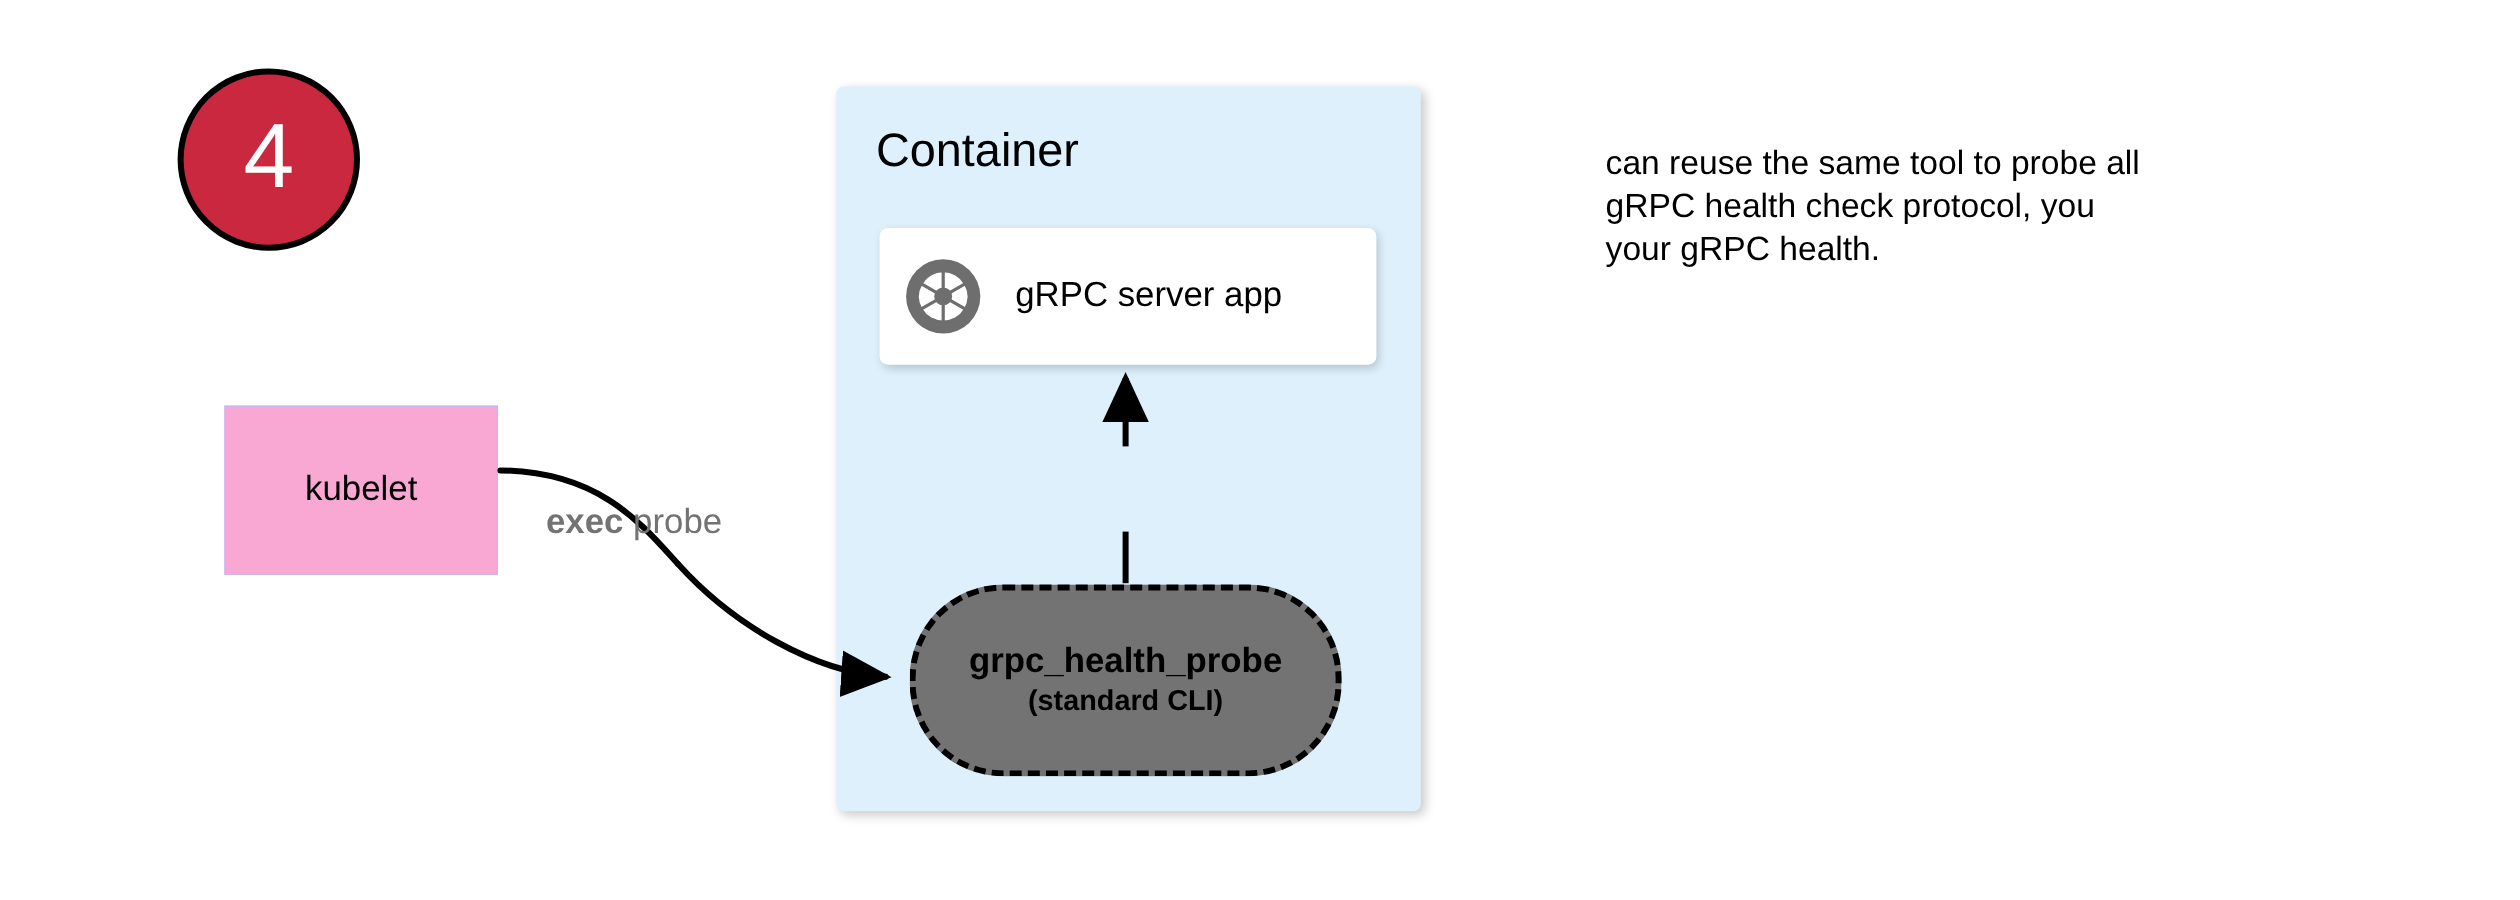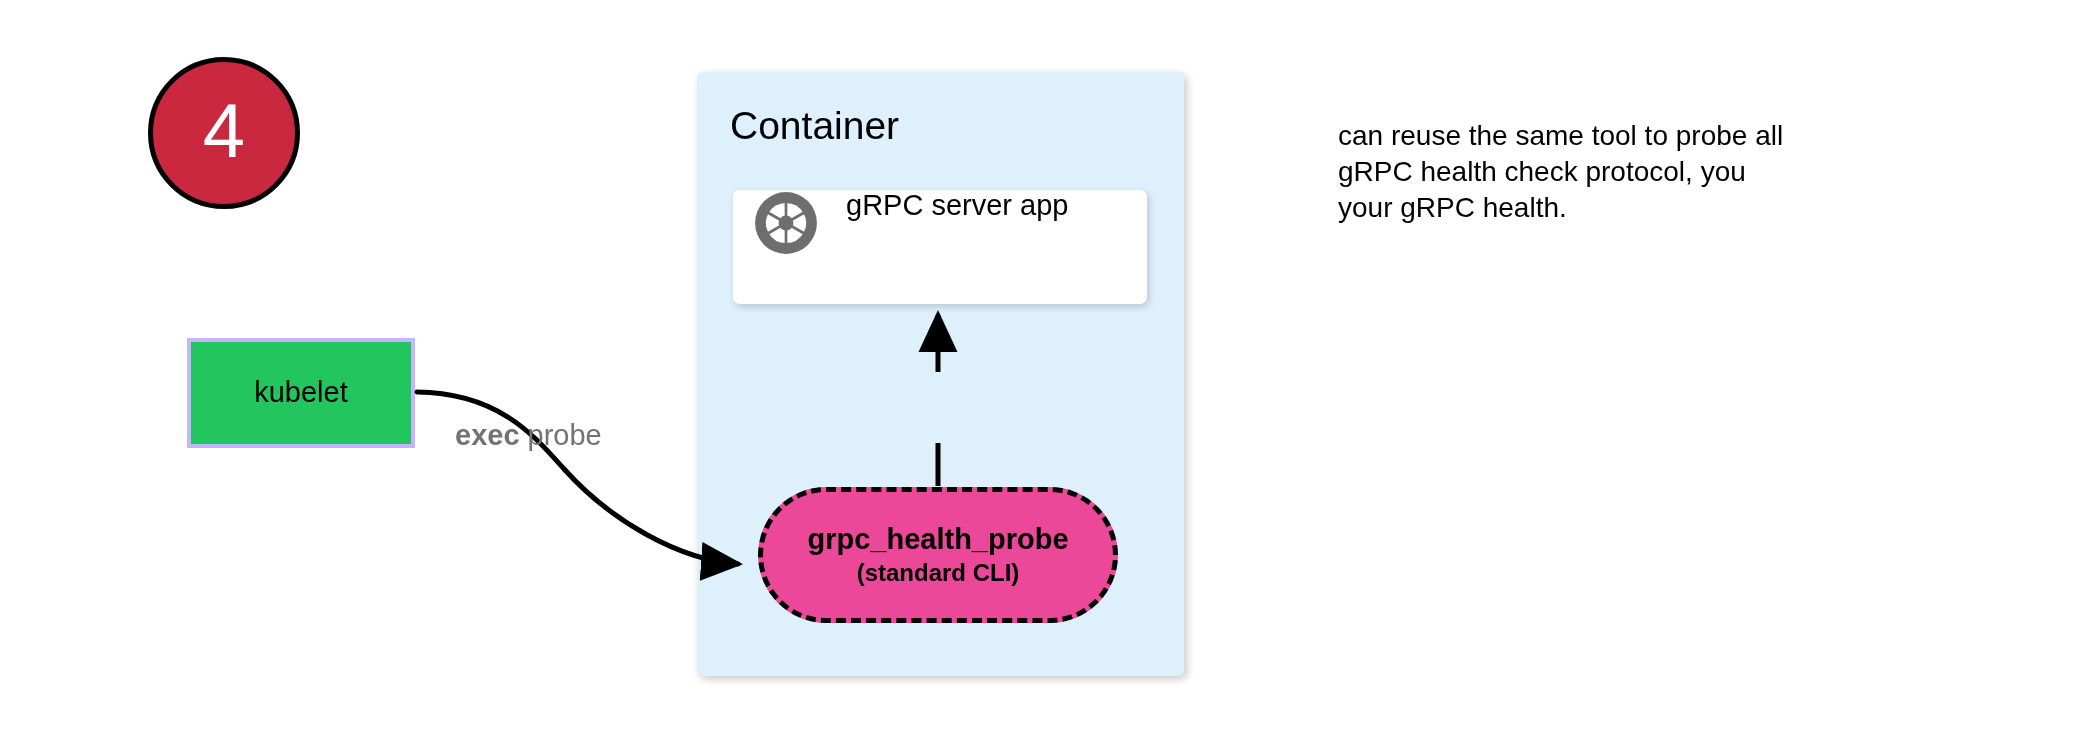--- a/index.html
+++ b/index.html
@@ -69,21 +69,21 @@
   .server-card {
     position: absolute;
     left: 733px;
     top: 190px;
     width: 414px;
     height: 114px;
     background: #ffffff;
     border-radius: 7px;
     box-shadow: 2px 3px 7px rgba(0,0,0,0.17);
     display: flex;
-    align-items: flex-start;
+    align-items: center;
     padding-left: 20px;
     box-sizing: border-box;
   }
   .grpc-logo {
     width: 66px;
     height: 66px;
     flex: 0 0 auto;
     display: block;
   }
   .server-card-label {
@@ -93,42 +93,42 @@
     white-space: nowrap;
     color: #000000;
   }
 
   
   .kubelet-box {
     position: absolute;
     left: 187px;
     top: 338px;
     width: 228px;
-    height: 110px;
-    background: #22c55e;
-    border: 4px solid #c4b5fd;
+    height: 141px;
+    background: #f9a8d4;
+    border: 1px solid #c4b5fd;
     box-sizing: border-box;
     display: flex;
     align-items: center;
     justify-content: center;
   }
   .kubelet-label {
     font-size: 29px;
     line-height: 1.1;
     color: #000000;
   }
 
   
   .probe-box {
     position: absolute;
     left: 758px;
     top: 487px;
     width: 360px;
-    height: 136px;
-    background: #ec4899;
+    height: 160px;
+    background: #737373;
     border: 5px dashed #000000;
     border-radius: 78px / 78px;
     box-sizing: border-box;
     display: flex;
     flex-direction: column;
     align-items: center;
     justify-content: center;
   }
   .probe-title {
     font-size: 29px;

